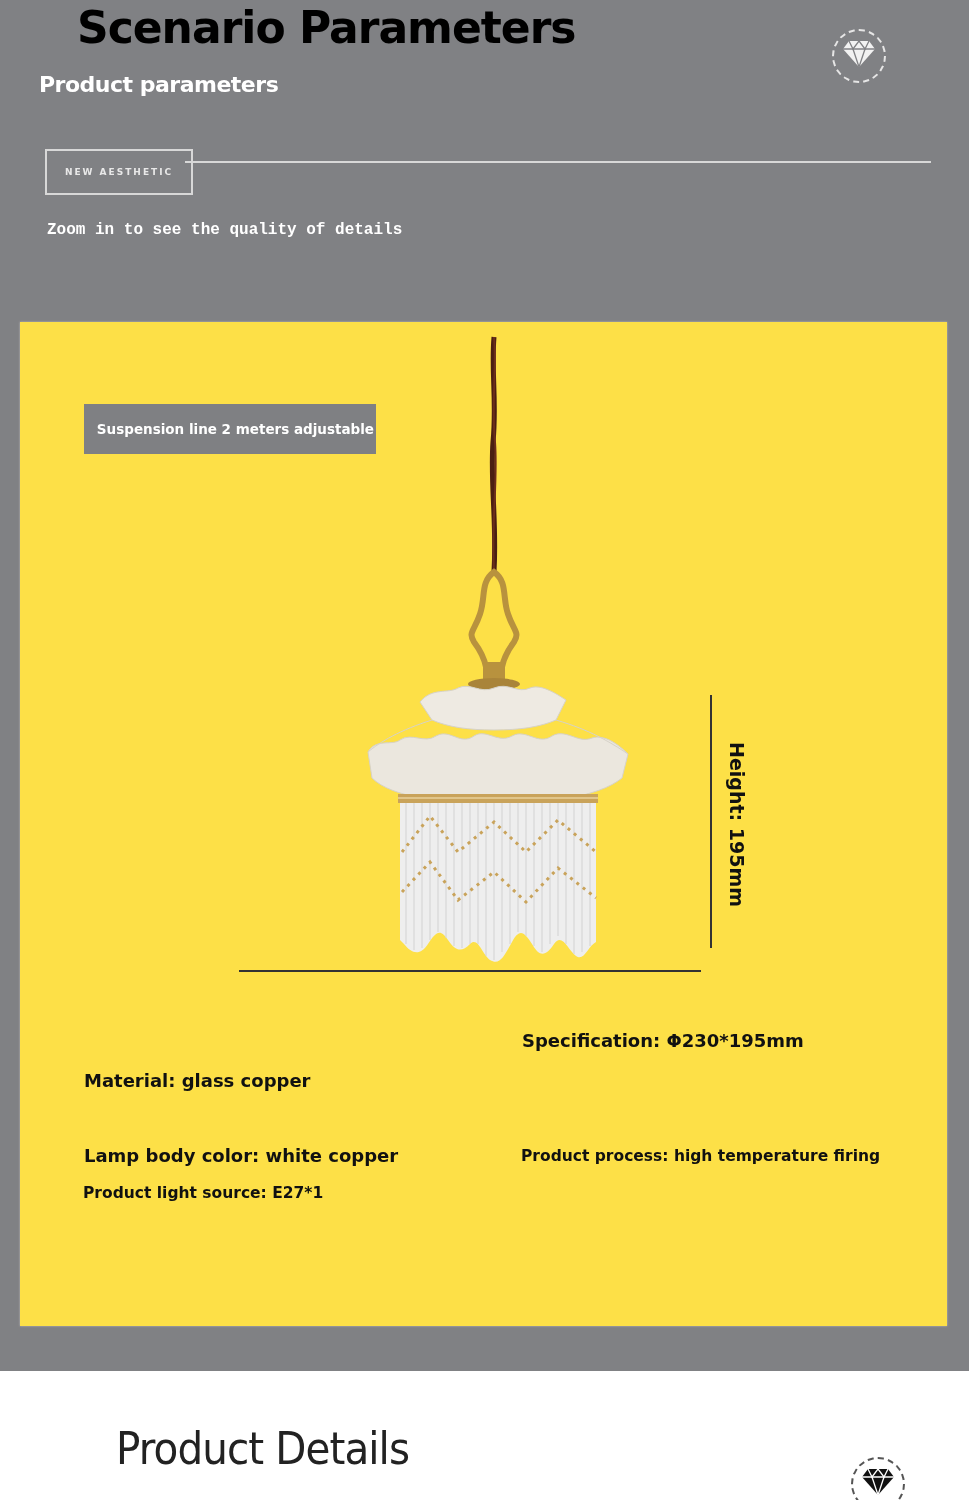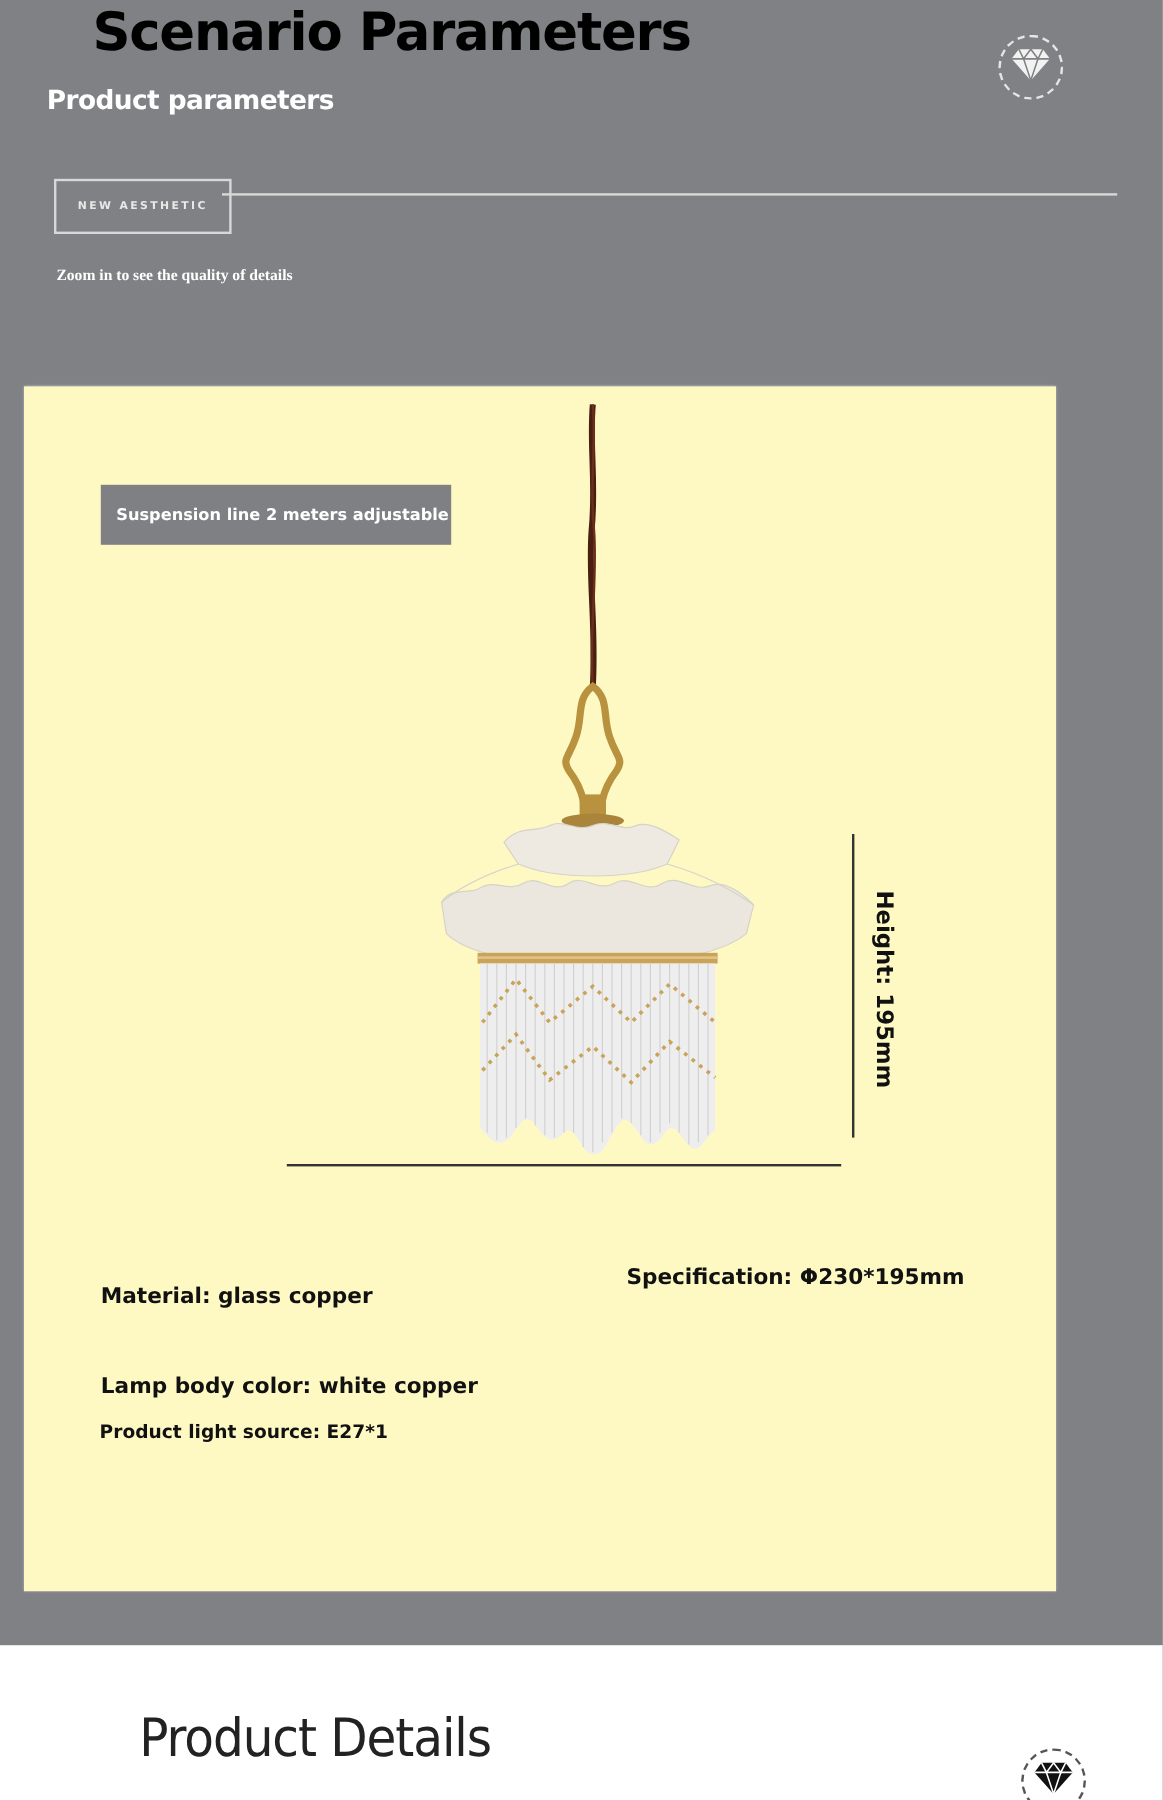--- a/index.html
+++ b/index.html
@@ -27,27 +27,27 @@
     display: flex; align-items: center; justify-content: center;
     font-family: "DejaVu Sans", sans-serif; font-weight: bold; font-size: 9px;
     letter-spacing: 2px; color: #e8e8e8;
   }
   .tag-line {
     position: absolute; left: 185px; top: 161px; width: 746px; height: 2px;
     background: #d8d8d8;
   }
   .zoom-note {
     position: absolute; left: 47px; top: 221px;
-    font-family: Liberation Serif, serif; font-weight: bold;
-    font-size: 13px; color: #ffffff; text-align: right;
+    font-family: Liberation Mono, monospace; font-weight: bold;
+    font-size: 16px; color: #ffffff; text-align: right;
   }
 
   .card {
-    position: absolute; left: 20px; top: 322px; width: 860px; height: 1004px;
-    background: #fef9c3; box-shadow: 0 0 2px #bbb;
+    position: absolute; left: 20px; top: 322px; width: 927px; height: 1004px;
+    background: #fde047; box-shadow: 0 0 2px #bbb;
   }
   .susp-label {
     position: absolute; left: 64px; top: 82px; width: 292px; height: 50px;
     background: #7f8083; color: #ffffff;
     font-family: "DejaVu Sans", sans-serif; font-weight: bold; font-size: 13.5px;
     display: flex; align-items: center; justify-content: flex-end; padding-right: 2px;
     white-space: nowrap;
   }
   .lamp { position: absolute; left: 320px; top: 10px; width: 320px; height: 640px; }
 
@@ -156,22 +156,23 @@
     </g>
     <polyline points="62,520 90,484 118,520 154,490 186,520 218,488 256,520" stroke="#c9a35a" stroke-width="3" stroke-dasharray="3,5" fill="none"></polyline>
     <polyline points="62,560 90,530 118,568 154,540 186,570 218,536 256,566" stroke="#c9a35a" stroke-width="3" stroke-dasharray="3,5" fill="none"></polyline>
   </svg>
 
   <div class="dim-h-line"></div>
   <div class="dim-v-line"></div>
   <div class="dim-v-label">Height: 195mm</div>
 
   <div class="spec lg" style="left:64px; top:748px;">Material: glass copper</div>
-  <div class="spec lg" style="left:502px; top:732px;text-align:right;">Specification: Φ230*195mm</div>
+  <div class="spec lg" style="left:502px; top:708px;text-align:right;">Specification: Φ230*195mm</div>
   <div class="spec lg" style="left:64px; top:823px;">Lamp body color: white copper</div>
+  <div class="spec md" style="left:501px; top:825px;">Product process: high temperature firing</div>
   <div class="spec md" style="left:63px; top:862px;">Product light source: E27*1</div>
 </div>
 
 <div class="bottom">
   <div class="details-title">Product Details</div>
   <div class="diamond-badge-dark">
     <span>
       <svg width="34" height="28" viewBox="0 0 34 28">
         <polygon points="7,1 27,1 33,9 17,27 1,9" fill="#111"></polygon>
         <polyline points="1,9 33,9" stroke="#fff" stroke-width="1.5" fill="none"></polyline>

